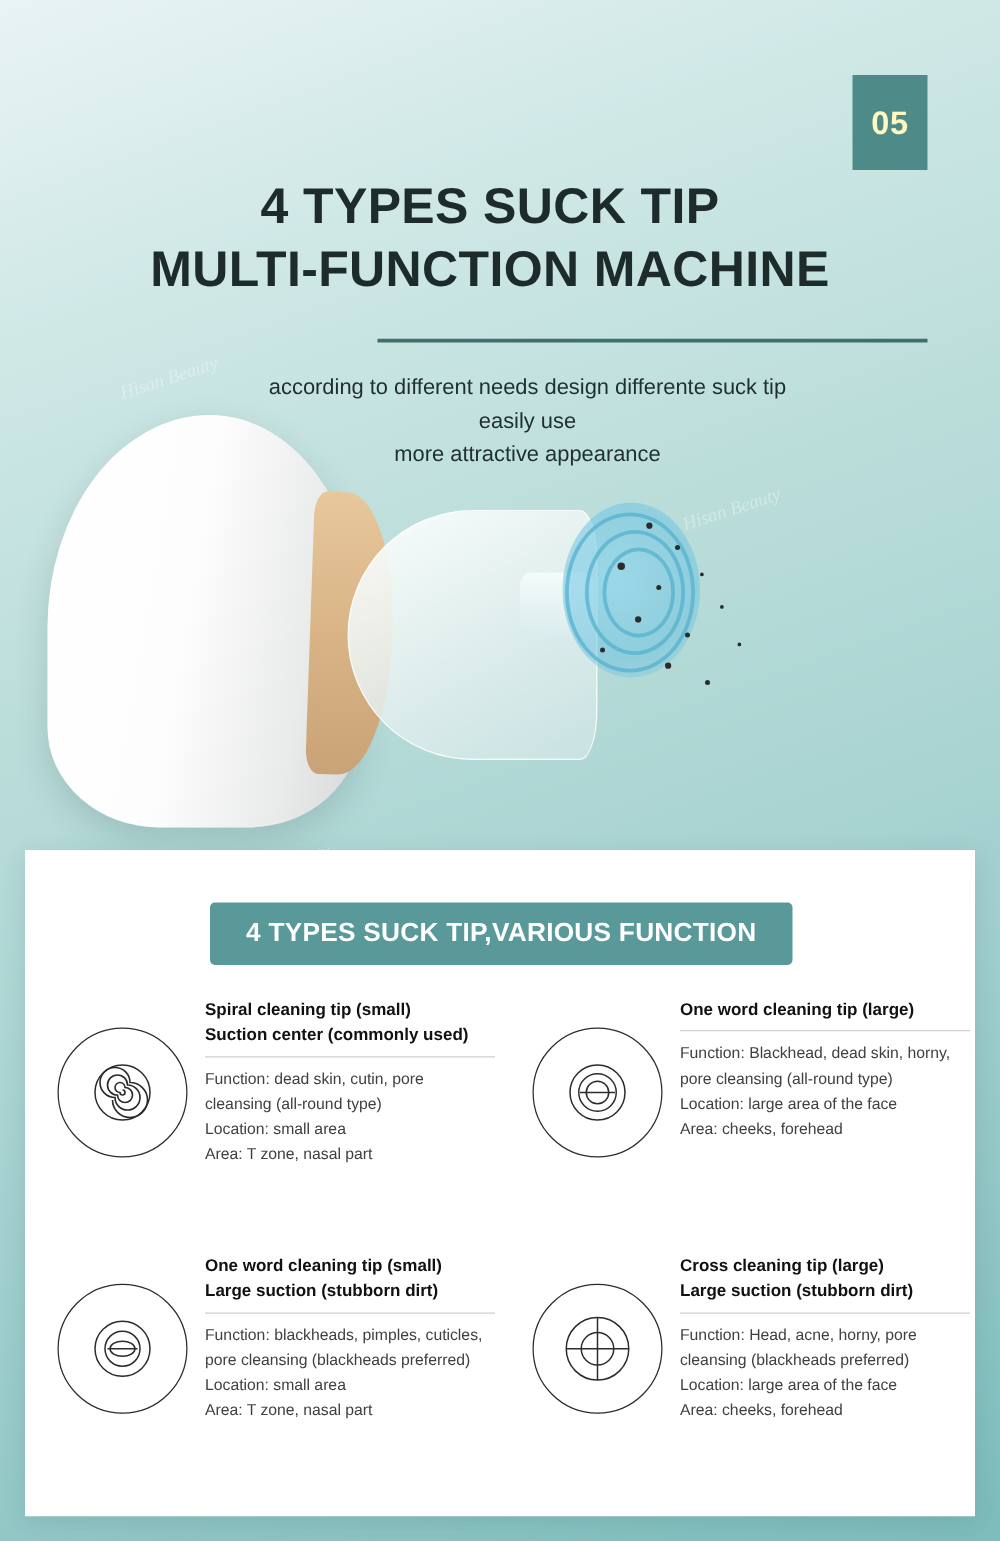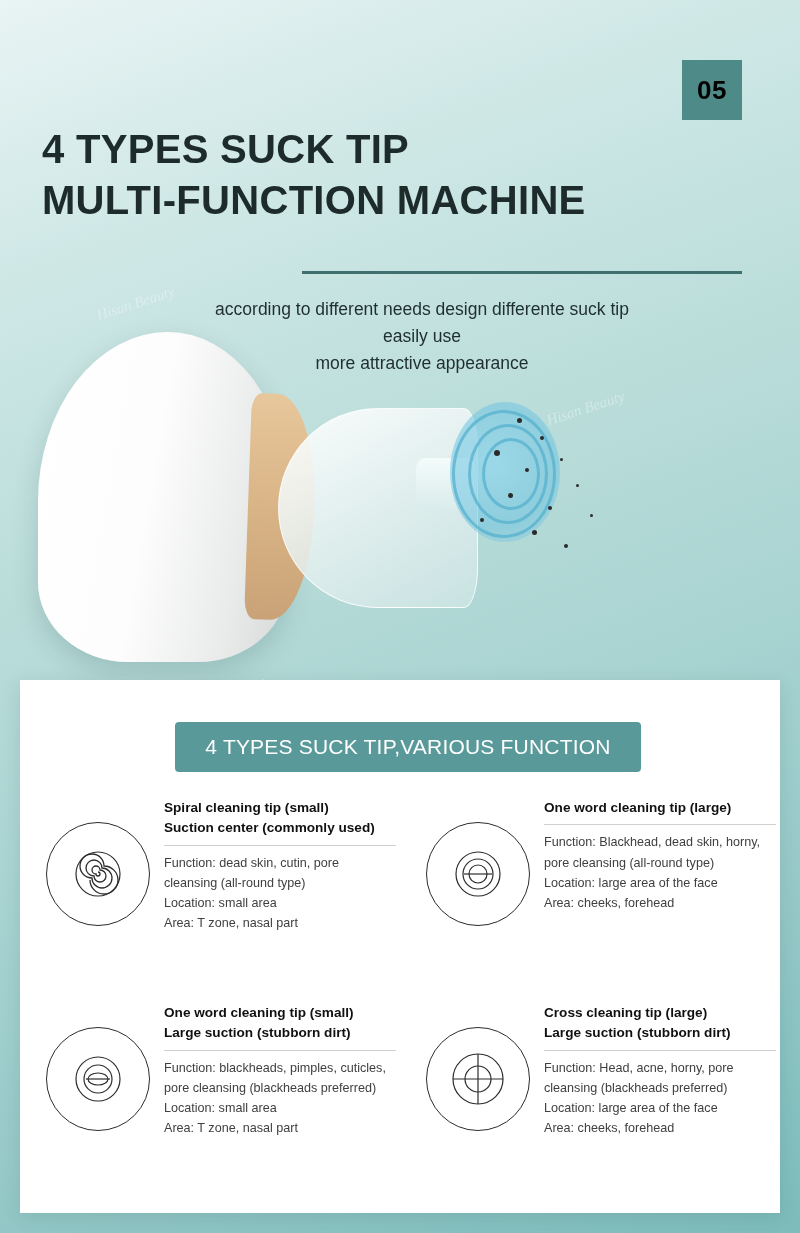--- a/index.html
+++ b/index.html
@@ -23,33 +23,33 @@
     transform: rotate(-18deg);
     white-space: nowrap;
     pointer-events: none;
     user-select: none;
   }
 
   
   .badge {
     position: absolute;
     right: 58px; top: 60px;
-    width: 60px; height: 60px;
+    width: 60px; height: 76px;
     background: #4e8b88;
-    color: #000000;
+    color: #fef9c3;
     font-size: 26px;
     font-weight: bold;
     display: flex; align-items: center; justify-content: center;
     letter-spacing: 0.5px;
   }
   .title-block {
     position: absolute;
-    right: 58px; top: 124px;
+    right: 58px; top: 140px;
     width: 700px;
-    text-align: left;
+    text-align: center;
   }
   .title-line {
     color: #1d2b2b;
     font-size: 40px;
     font-weight: bold;
     line-height: 1.28;
     letter-spacing: 0.3px;
   }
   .rule {
     position: absolute;
@@ -130,25 +130,24 @@
     background: #ffffff;
     box-shadow: 0 4px 18px rgba(30,60,60,0.12);
   }
   .card-banner {
     position: absolute;
     left: 148px; top: 42px;
     width: 466px; height: 50px;
     background: #59999a;
     color: #ffffff;
     font-size: 21px;
-    font-weight: normal;
+    font-weight: bold;
     display: flex; align-items: center; justify-content: center;
     border-radius: 4px;
     letter-spacing: 0.2px;
-    margin-left: 7px;
   }
   .tips-grid {
     position: absolute;
     left: 0; top: 110px;
     width: 732px;
     display: grid;
     grid-template-columns: 380px 380px;
     grid-template-rows: 205px 205px;
   }
   .tip-cell {

